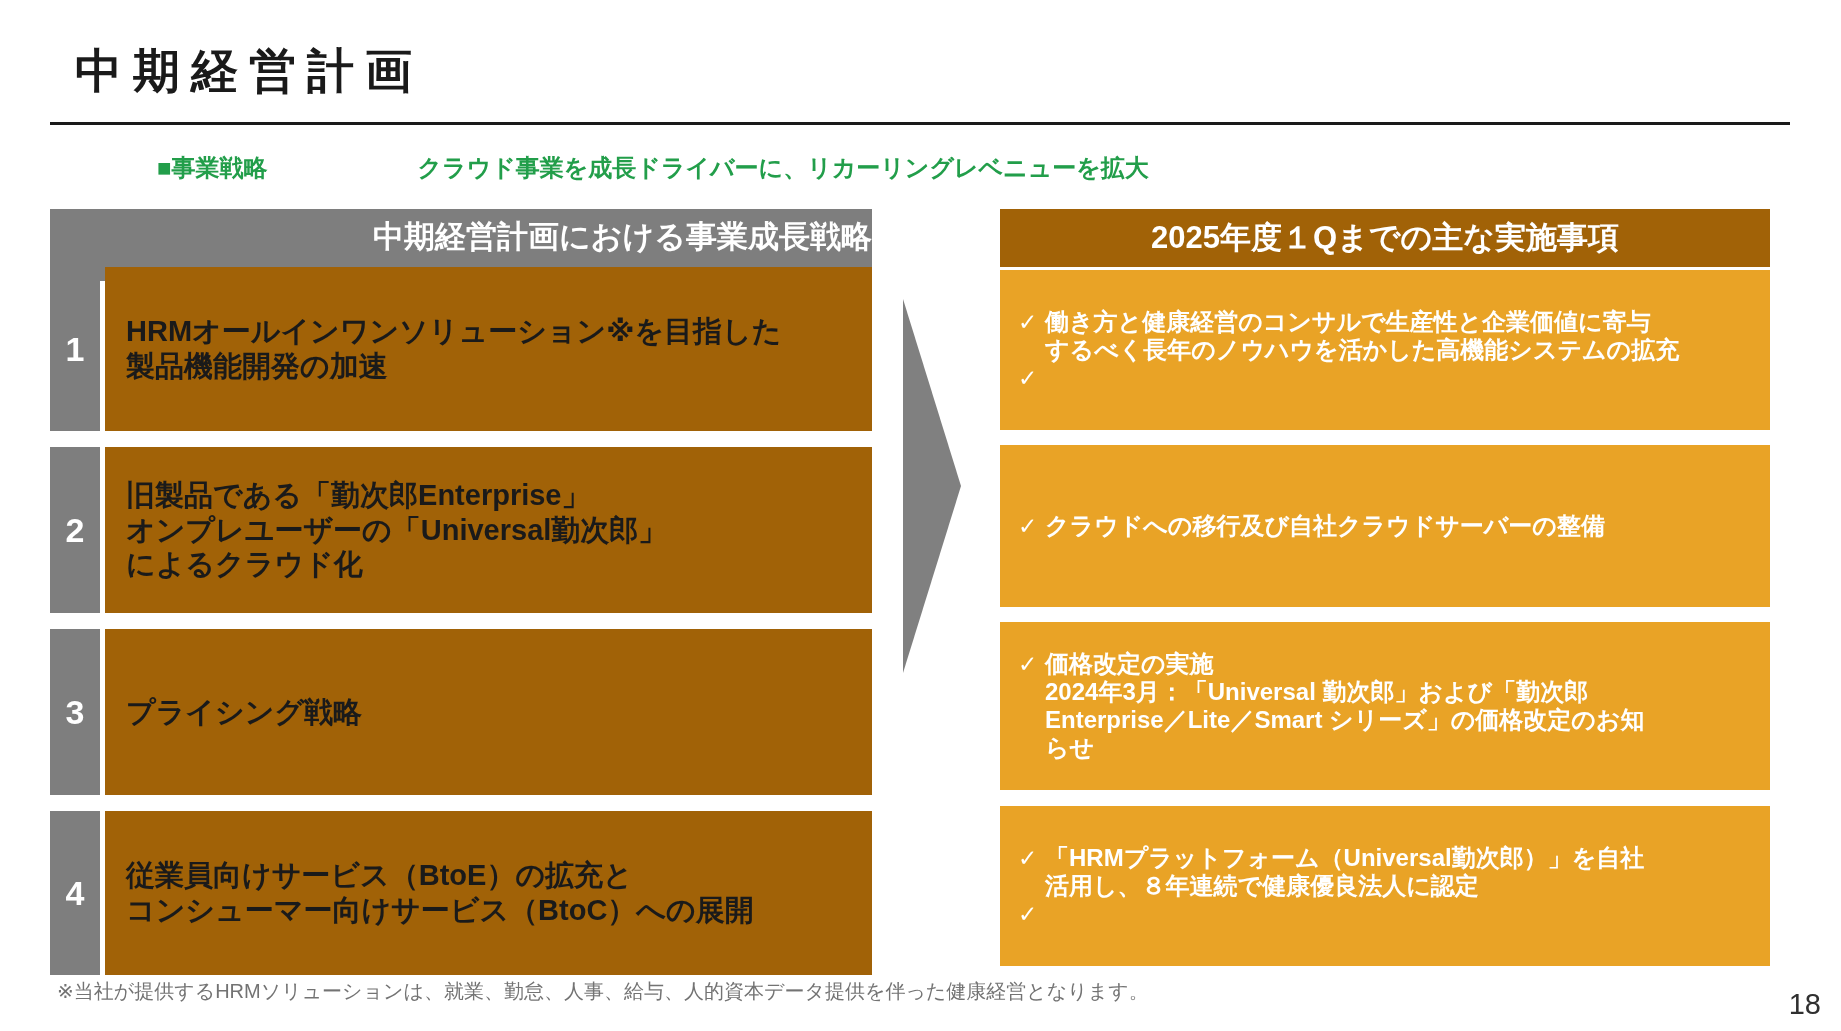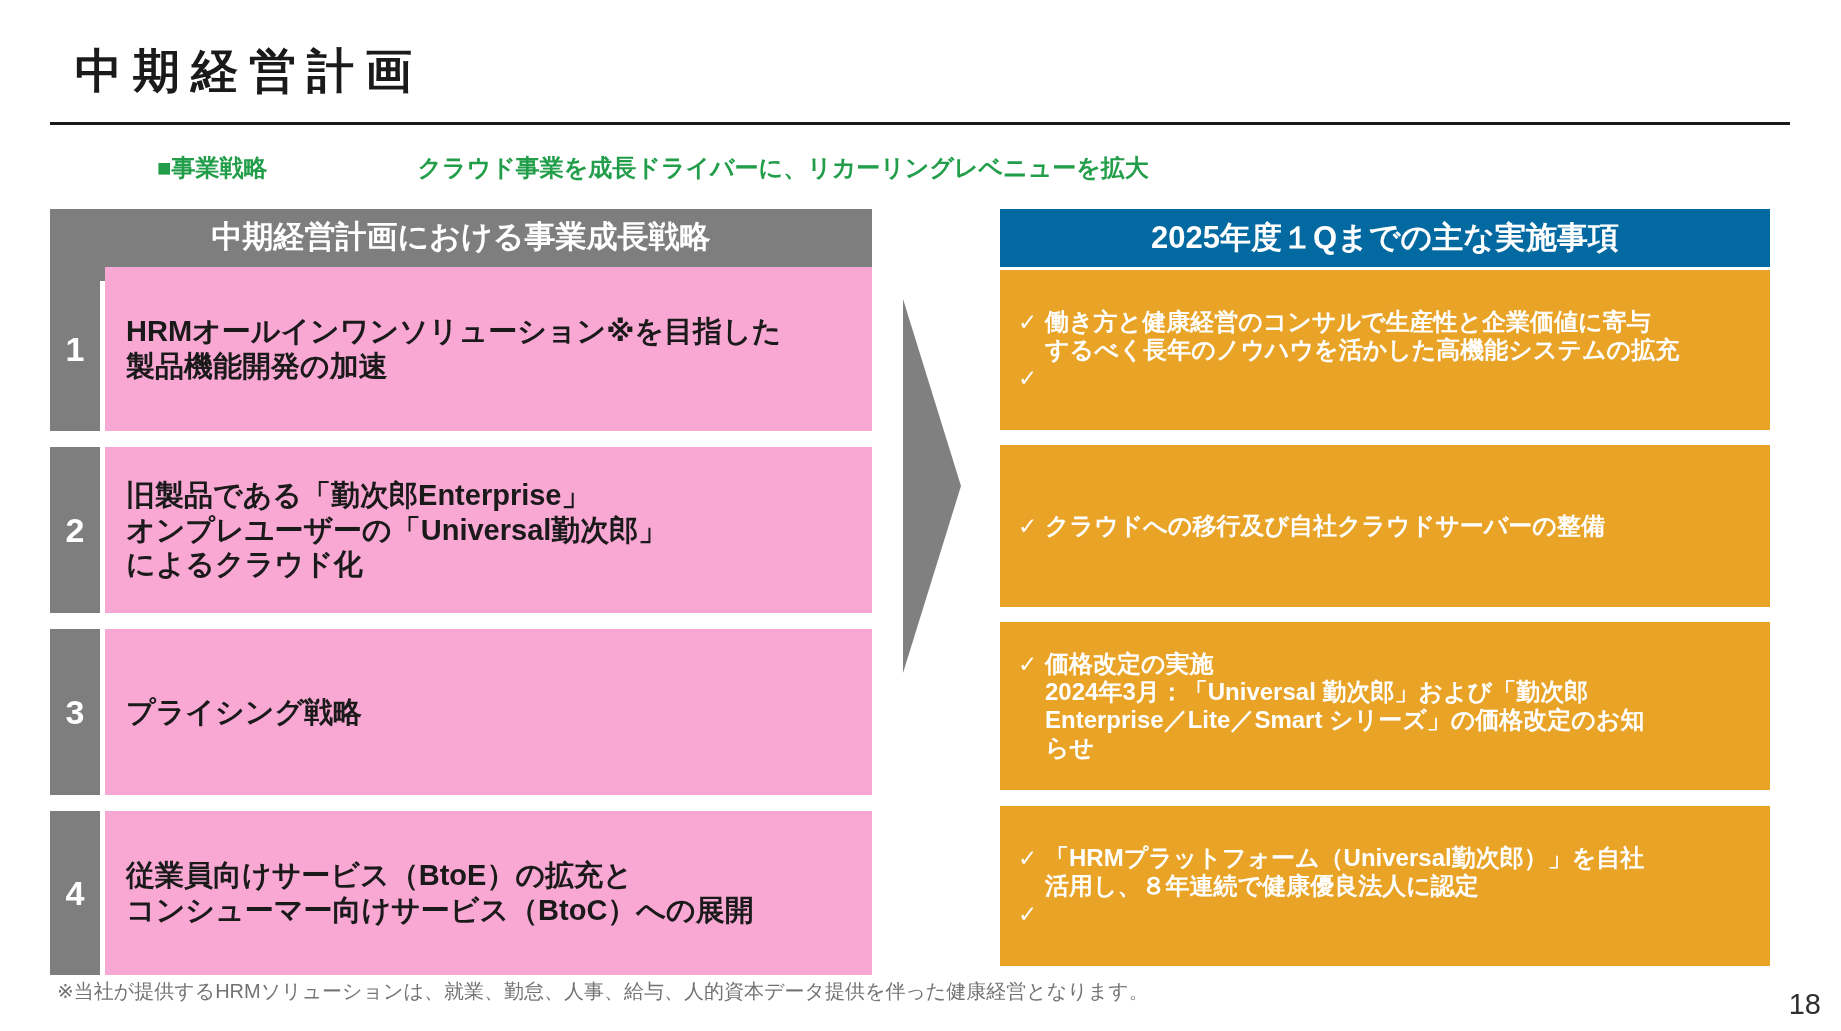--- a/index.html
+++ b/index.html
@@ -11,43 +11,43 @@
     position:absolute;left:75px;top:40px;margin:0;
     font-size:47px;font-weight:bold;letter-spacing:11px;color:#1a1a1a;text-align:center;
   }
   .title-rule{position:absolute;left:50px;top:122px;width:1740px;height:3px;background:#1a1a1a;}
   .strategy-line{position:absolute;left:122px;top:152px;font-size:24px;font-weight:bold;color:#229E4A;white-space:nowrap;margin-left:35px;}
   .strategy-headline{margin-left:150px;}
 
   
   .left-header{
     position:absolute;left:50px;top:209px;width:822px;height:72px;background:#7E7E7E;
-    color:#ffffff;font-size:31px;font-weight:bold;text-align:center;line-height:56px;
+    color:#ffffff;font-size:31px;font-weight:bold;text-align:right;line-height:56px;
   }
   .srow{position:absolute;left:50px;width:822px;display:flex;}
   .row-num{
     width:50px;margin-right:5px;background:#7E7E7E;color:#ffffff;flex:0 0 50px;
     display:flex;align-items:center;justify-content:center;font-size:34px;font-weight:bold;
   }
   .row-body{
-    flex:1;background:#f9a8d4;display:flex;align-items:center;
+    flex:1;background:#a16207;display:flex;align-items:center;
     padding-left:21px;font-size:29px;font-weight:bold;line-height:1.2;
     white-space:pre-line;color:#1a1a1a;
   }
   .srow.r1{top:267px;height:164px;}
   .srow.r2{top:447px;height:166px;}
   .srow.r3{top:629px;height:166px;}
   .srow.r4{top:811px;height:164px;}
 
   
   .arrow{position:absolute;left:903px;top:299px;width:58px;height:374px;}
 
   
   .right-header{
-    position:absolute;left:1000px;top:209px;width:770px;height:58px;background:#0369a1;
+    position:absolute;left:1000px;top:209px;width:770px;height:58px;background:#a16207;
     color:#ffffff;font-size:31px;font-weight:bold;text-align:center;line-height:58px;
   }
   .obox{
     position:absolute;left:1000px;width:770px;background:#E9A326;color:#ffffff;
     display:flex;flex-direction:column;justify-content:center;
     padding:8px 18px;box-sizing:border-box;font-weight:bold;font-size:24px;line-height:28px;
   }
   .obox.b1{top:270px;height:160px;}
   .obox.b2{top:445px;height:162px;}
   .obox.b3{top:622px;height:168px;}

